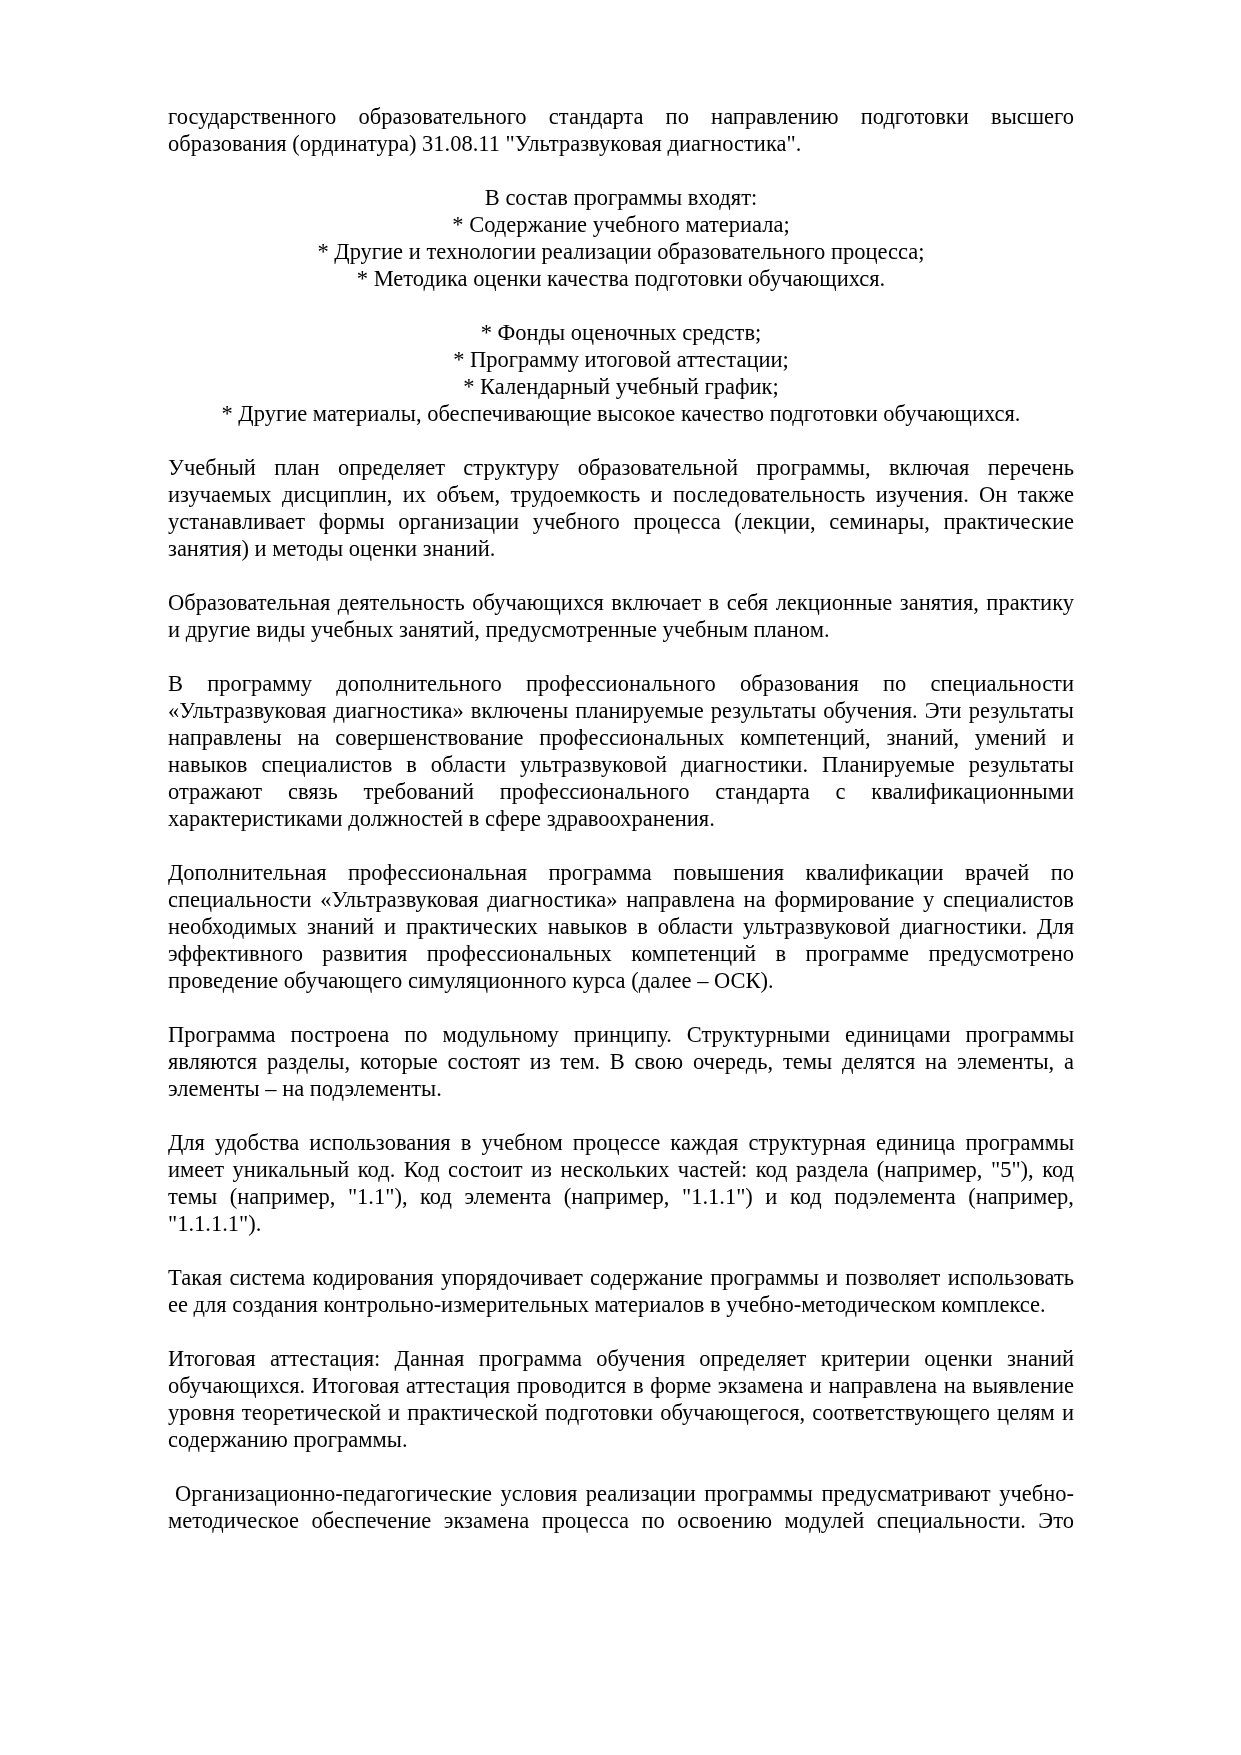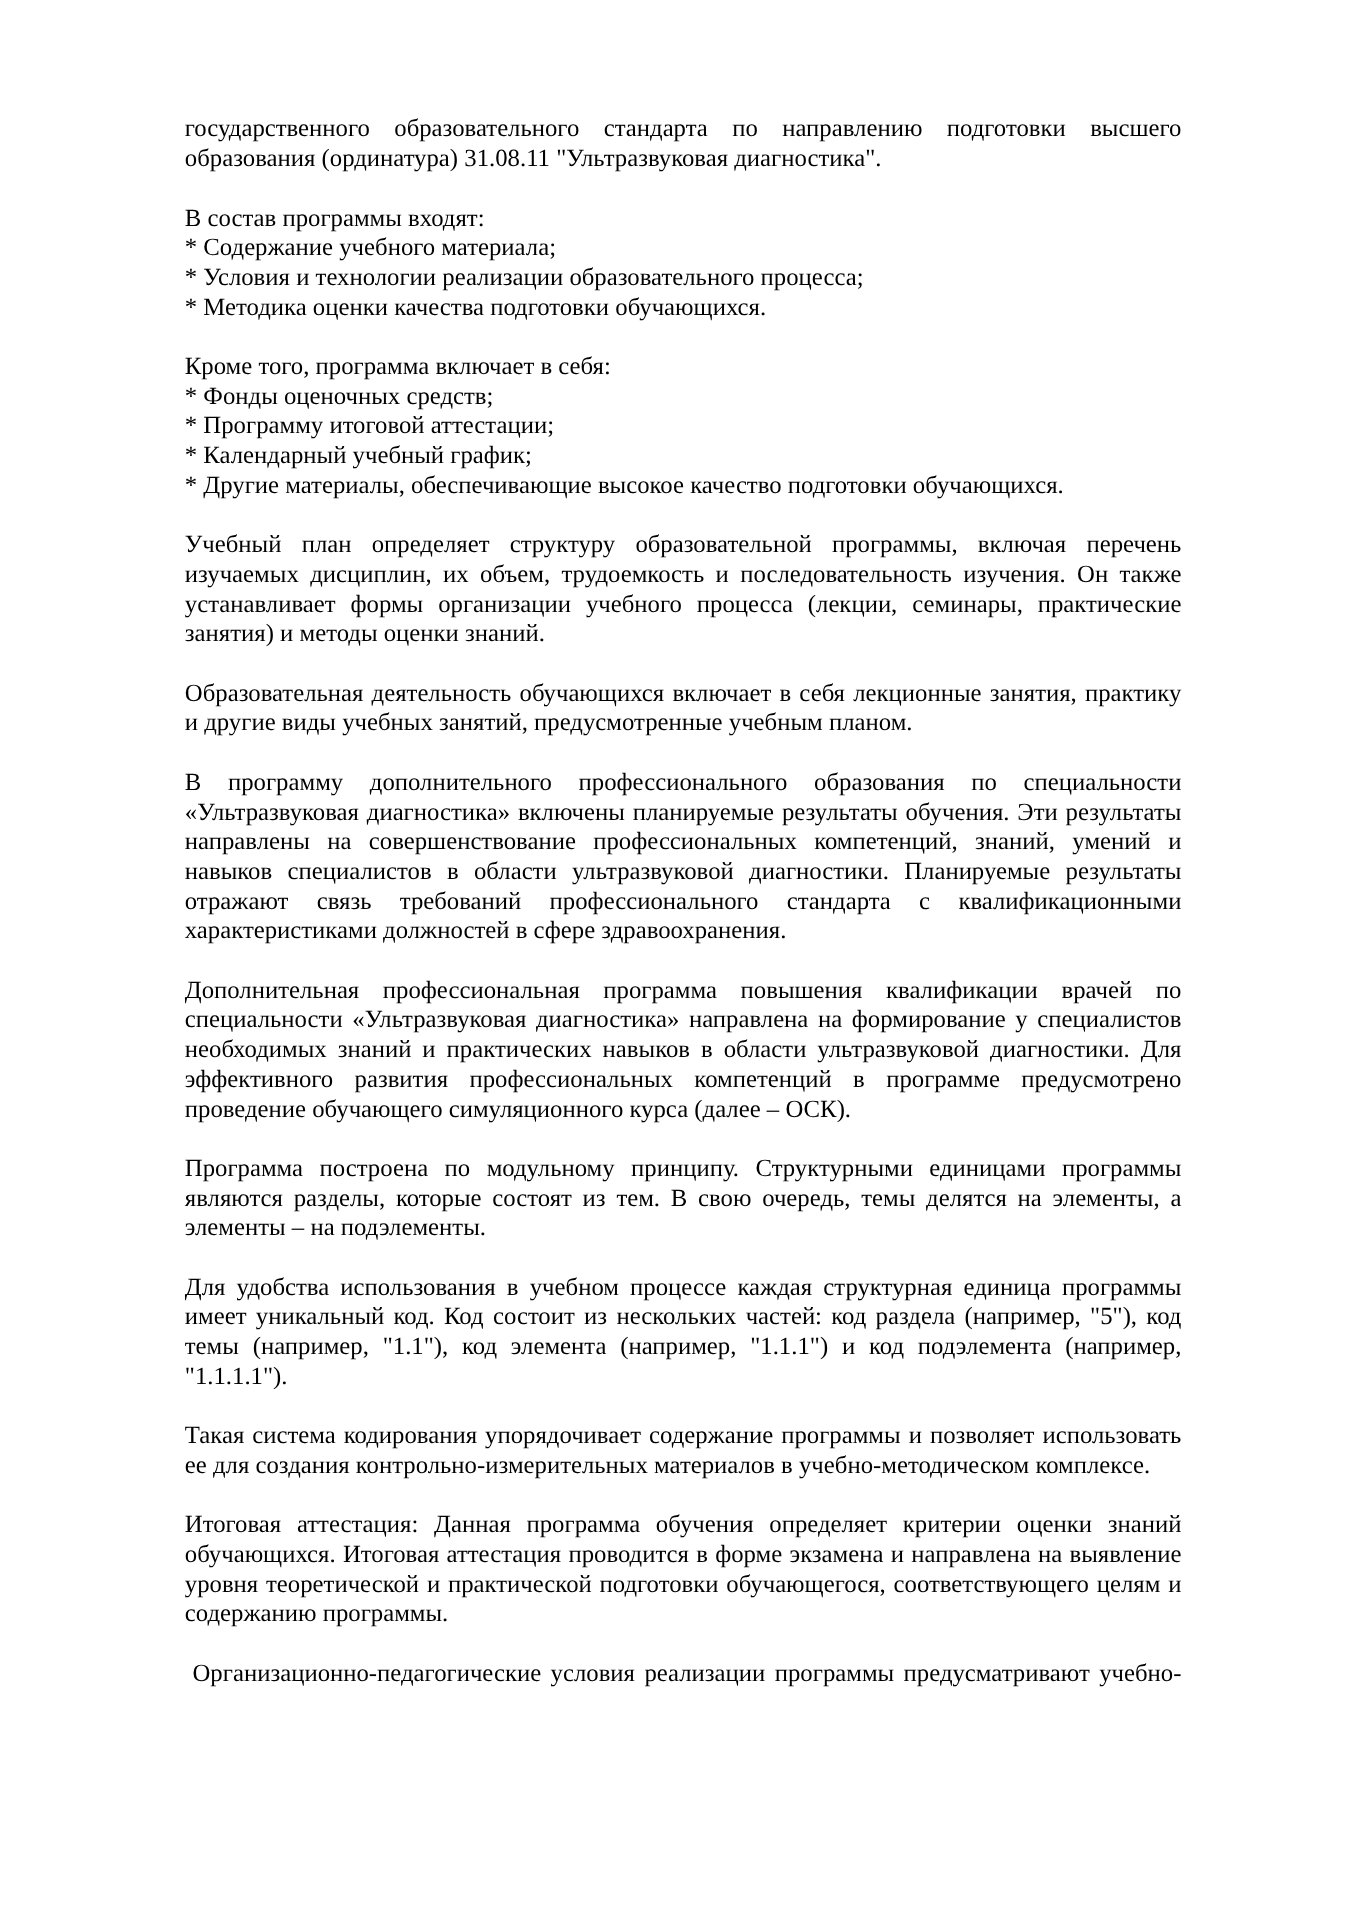--- a/index.html
+++ b/index.html
@@ -26,21 +26,21 @@
   }
   p { margin: 0; }
   .para {
     text-align: justify;
     margin-bottom: 27px;
   }
   .block {
     margin-bottom: 27px;
     text-align: left;
   }
-  .line { text-align: left; }
+  .line { text-align: center; }
   .gap-large { }
   .indent { text-indent: 7px; }
   .page-number {
     position: absolute;
     left: 1072px;
     top: 1698px;
     font-family: "Liberation Sans", "DejaVu Sans", sans-serif;
     font-size: 20px;
     line-height: 24px;
     color: #000000;
@@ -50,26 +50,25 @@
 <body>
 
 <div class="page">
   <div class="content">
 
     <p class="para">государственного образовательного стандарта по направлению подготовки высшего образования (ординатура) 31.08.11 "Ультразвуковая диагностика".</p>
 
     <div class="block">
       <p class="line">В состав программы входят:</p>
       <p class="line">* Содержание учебного материала;</p>
-      <p class="line">* Условия и технологии реализации образовательного процесса;</p>
+      <p class="line">* Другие и технологии реализации образовательного процесса;</p>
       <p class="line">* Методика оценки качества подготовки обучающихся.</p>
     </div>
 
     <div class="block">
-      <p class="line">Кроме того, программа включает в себя:</p>
       <p class="line">* Фонды оценочных средств;</p>
       <p class="line">* Программу итоговой аттестации;</p>
       <p class="line">* Календарный учебный график;</p>
       <p class="line">* Другие материалы, обеспечивающие высокое качество подготовки обучающихся.</p>
     </div>
 
     <p class="para">Учебный план определяет структуру образовательной программы, включая перечень изучаемых дисциплин, их объем, трудоемкость и последовательность изучения. Он также устанавливает формы организации учебного процесса (лекции, семинары, практические занятия) и методы оценки знаний.</p>
 
     <p class="para">Образовательная деятельность обучающихся включает в себя лекционные занятия, практику и другие виды учебных занятий, предусмотренные учебным планом.</p>
 

